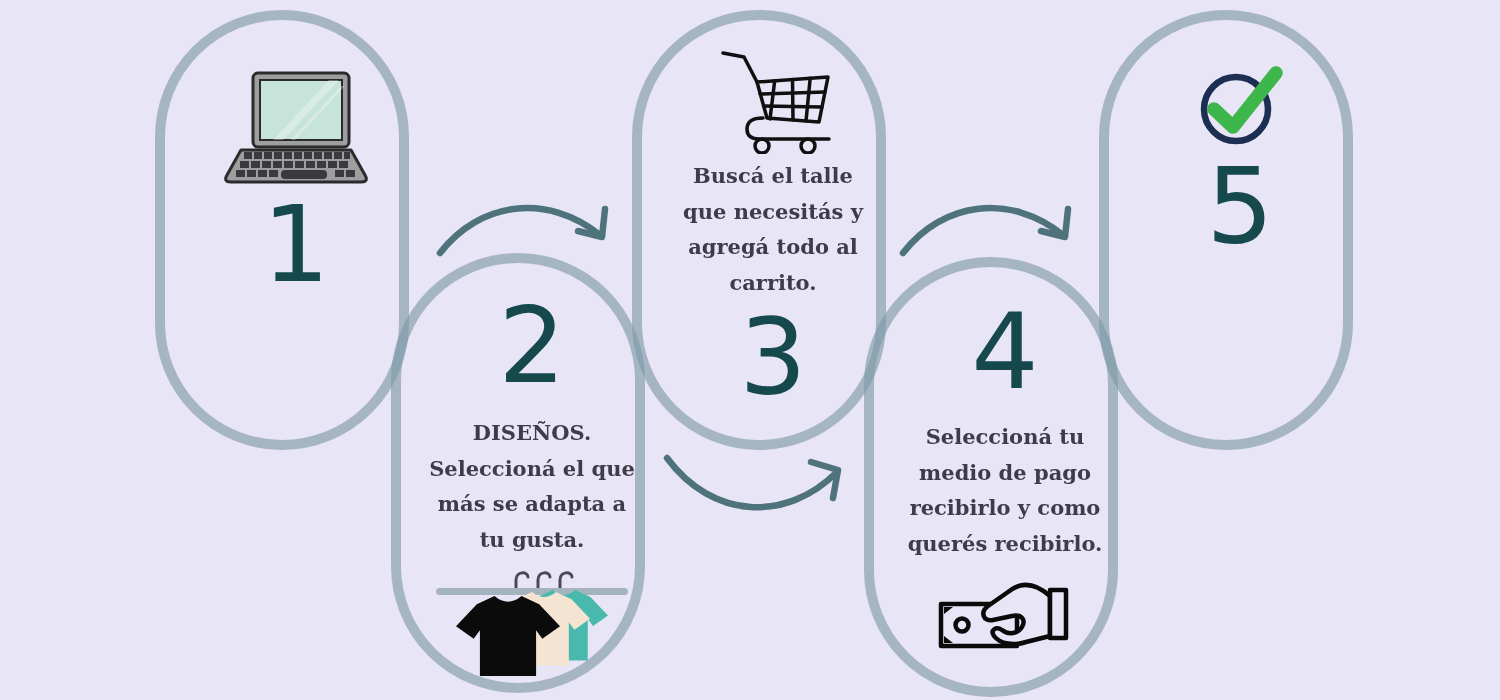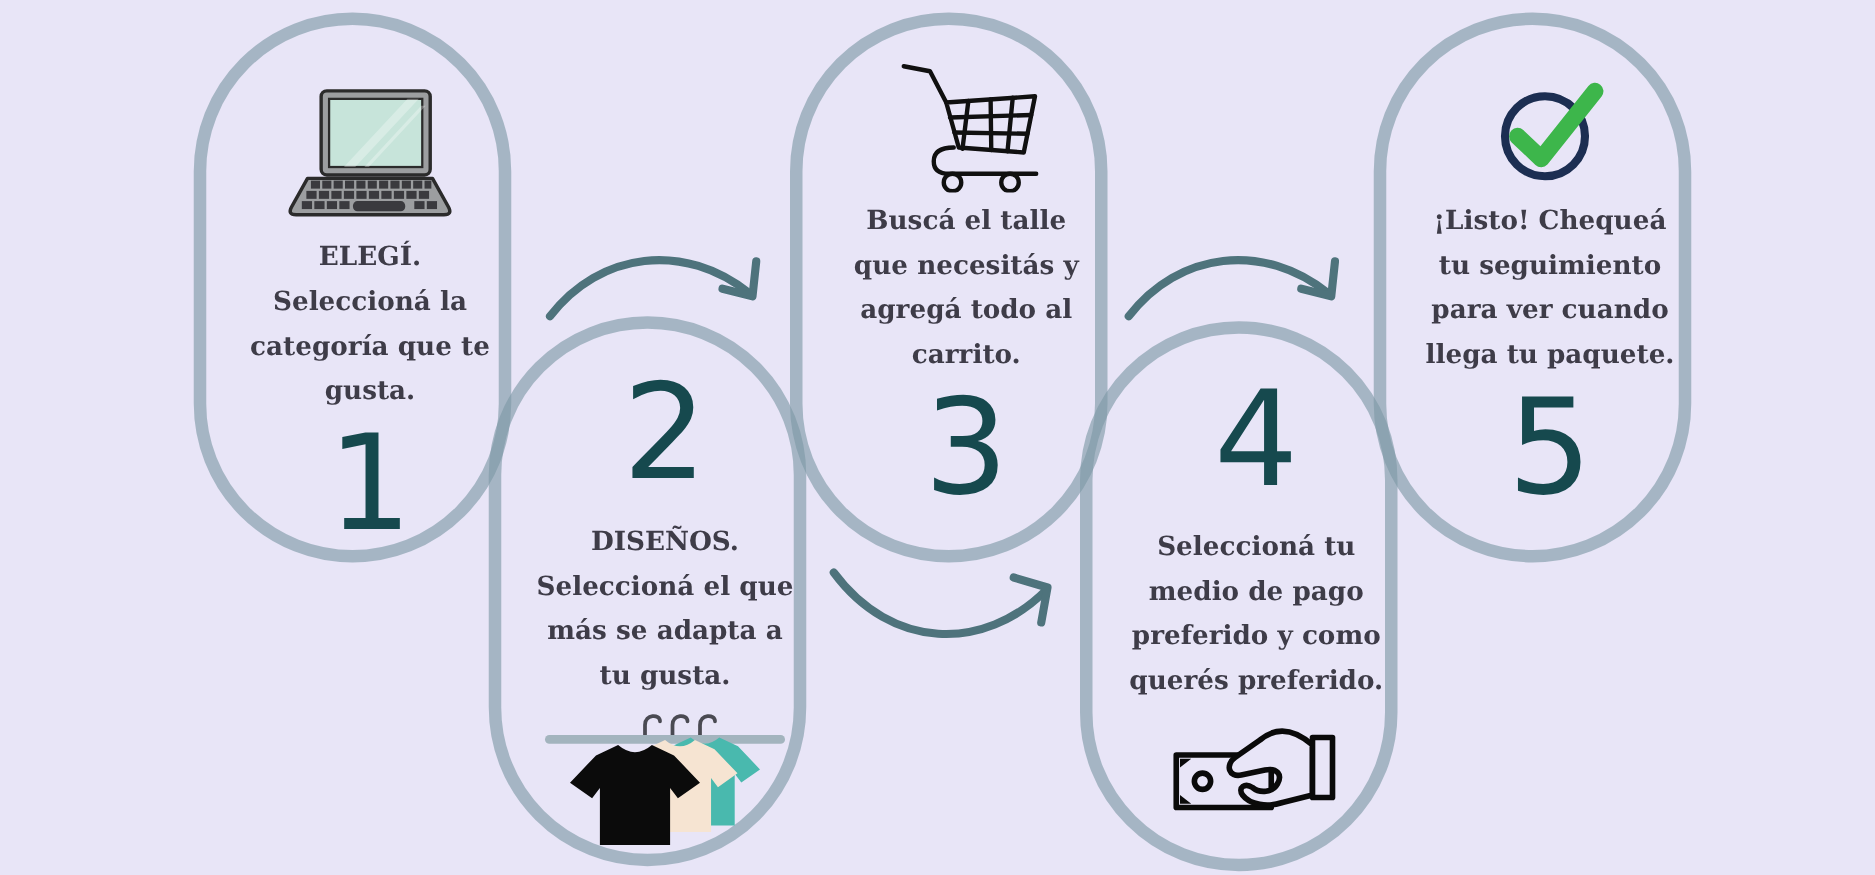--- a/index.html
+++ b/index.html
@@ -84,21 +84,20 @@
           <rect x="128" y="91" width="9" height="7"></rect>
         <rect x="25" y="100" width="9" height="7"></rect>
           <rect x="36" y="100" width="9" height="7"></rect>
           <rect x="47" y="100" width="9" height="7"></rect>
           <rect x="58" y="100" width="9" height="7"></rect>
           <rect x="124" y="100" width="9" height="7"></rect>
           <rect x="135" y="100" width="9" height="7"></rect>
         <rect x="70" y="100" width="46" height="9" rx="4"></rect>
       </g>
     </svg>
-    <div class="step-text mt10">ELEGÍ. Seleccioná la categoría que te gusta.</div>
     <div class="step-number mt4">1</div>
   </div>
 
   <div class="capsule c2">
     <div class="step-number">2</div>
     <div class="step-text mt16">DISEÑOS. Seleccioná el que más se adapta a tu gusta.</div>
     <svg class="mt6" width="200" height="112" viewBox="0 0 200 112">
       <g stroke="#4a4a52" stroke-width="3" fill="none" stroke-linecap="round">
         <path d="M84,26 V16 C84,7 96,7 96,13"></path>
         <path d="M106,26 V16 C106,7 118,7 118,13"></path>
@@ -133,21 +132,21 @@
         <circle cx="46" cy="100" r="7"></circle>
         <circle cx="92" cy="100" r="7"></circle>
       </g>
     </svg>
     <div class="step-text mt4">Buscá el talle que necesitás y agregá todo al carrito.</div>
     <div class="step-number mt4">3</div>
   </div>
 
   <div class="capsule c4">
     <div class="step-number">4</div>
-    <div class="step-text mt14">Seleccioná tu medio de pago preferido y como querés preferido.</div>
+    <div class="step-text mt14">Seleccioná tu medio de pago recibirlo y como querés recibirlo.</div>
     <svg class="mt16" width="135" height="72" viewBox="0 0 135 72">
       <g stroke="#0a0a0a" stroke-width="4.5" stroke-linejoin="round">
         <rect x="3" y="26" width="76" height="42" fill="#e8e5f7"></rect>
         <g stroke="none" fill="#0a0a0a">
           <polygon points="6,29 15,29 6,36"></polygon>
           <polygon points="76,29 67,29 76,36"></polygon>
           <polygon points="6,65 15,65 6,58"></polygon>
           <polygon points="76,65 67,65 76,58"></polygon>
         </g>
         <circle cx="24" cy="47" r="6.5" fill="none"></circle>
@@ -155,21 +154,20 @@
         <rect x="112" y="12" width="16" height="48" fill="#e8e5f7"></rect>
       </g>
     </svg>
   </div>
 
   <div class="capsule c5">
     <svg width="90" height="88" viewBox="0 0 90 88">
       <circle cx="41" cy="47" r="32" fill="none" stroke="#1c2e52" stroke-width="6.5"></circle>
       <path d="M19,47 L38,65 L81,11" fill="none" stroke="#3db64b" stroke-width="13.5" stroke-linecap="round" stroke-linejoin="round"></path>
     </svg>
-    <div class="step-text mt8">¡Listo! Chequeá tu seguimiento para ver cuando llega tu paquete.</div>
     <div class="step-number mt4">5</div>
   </div>
 
   <svg class="arrow" style="left:430px;top:185px;" width="190" height="100" viewBox="0 0 190 100">
     <path d="M10,68 C50,16 118,8 170,50"></path>
     <path d="M148,46 L172,52 L175,24"></path>
   </svg>
 
   <svg class="arrow" style="left:655px;top:438px;" width="200" height="110" viewBox="0 0 200 110">
     <path d="M12,20 C58,82 132,84 182,34"></path>

